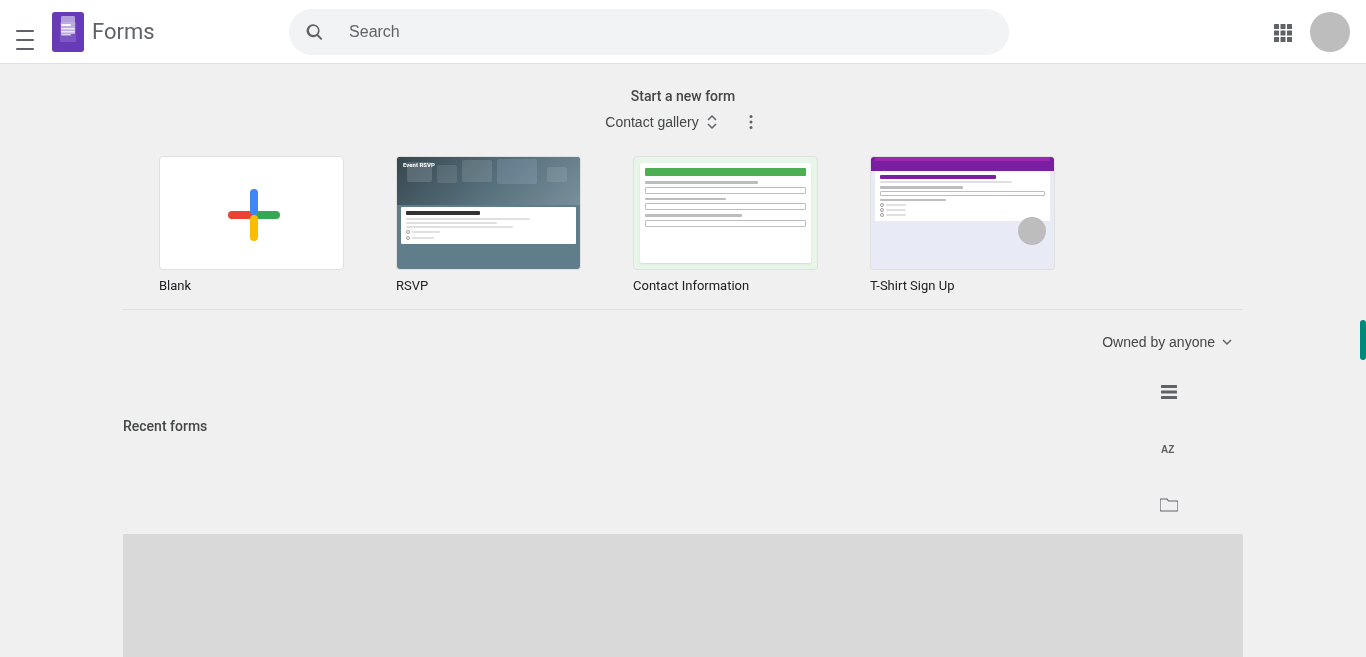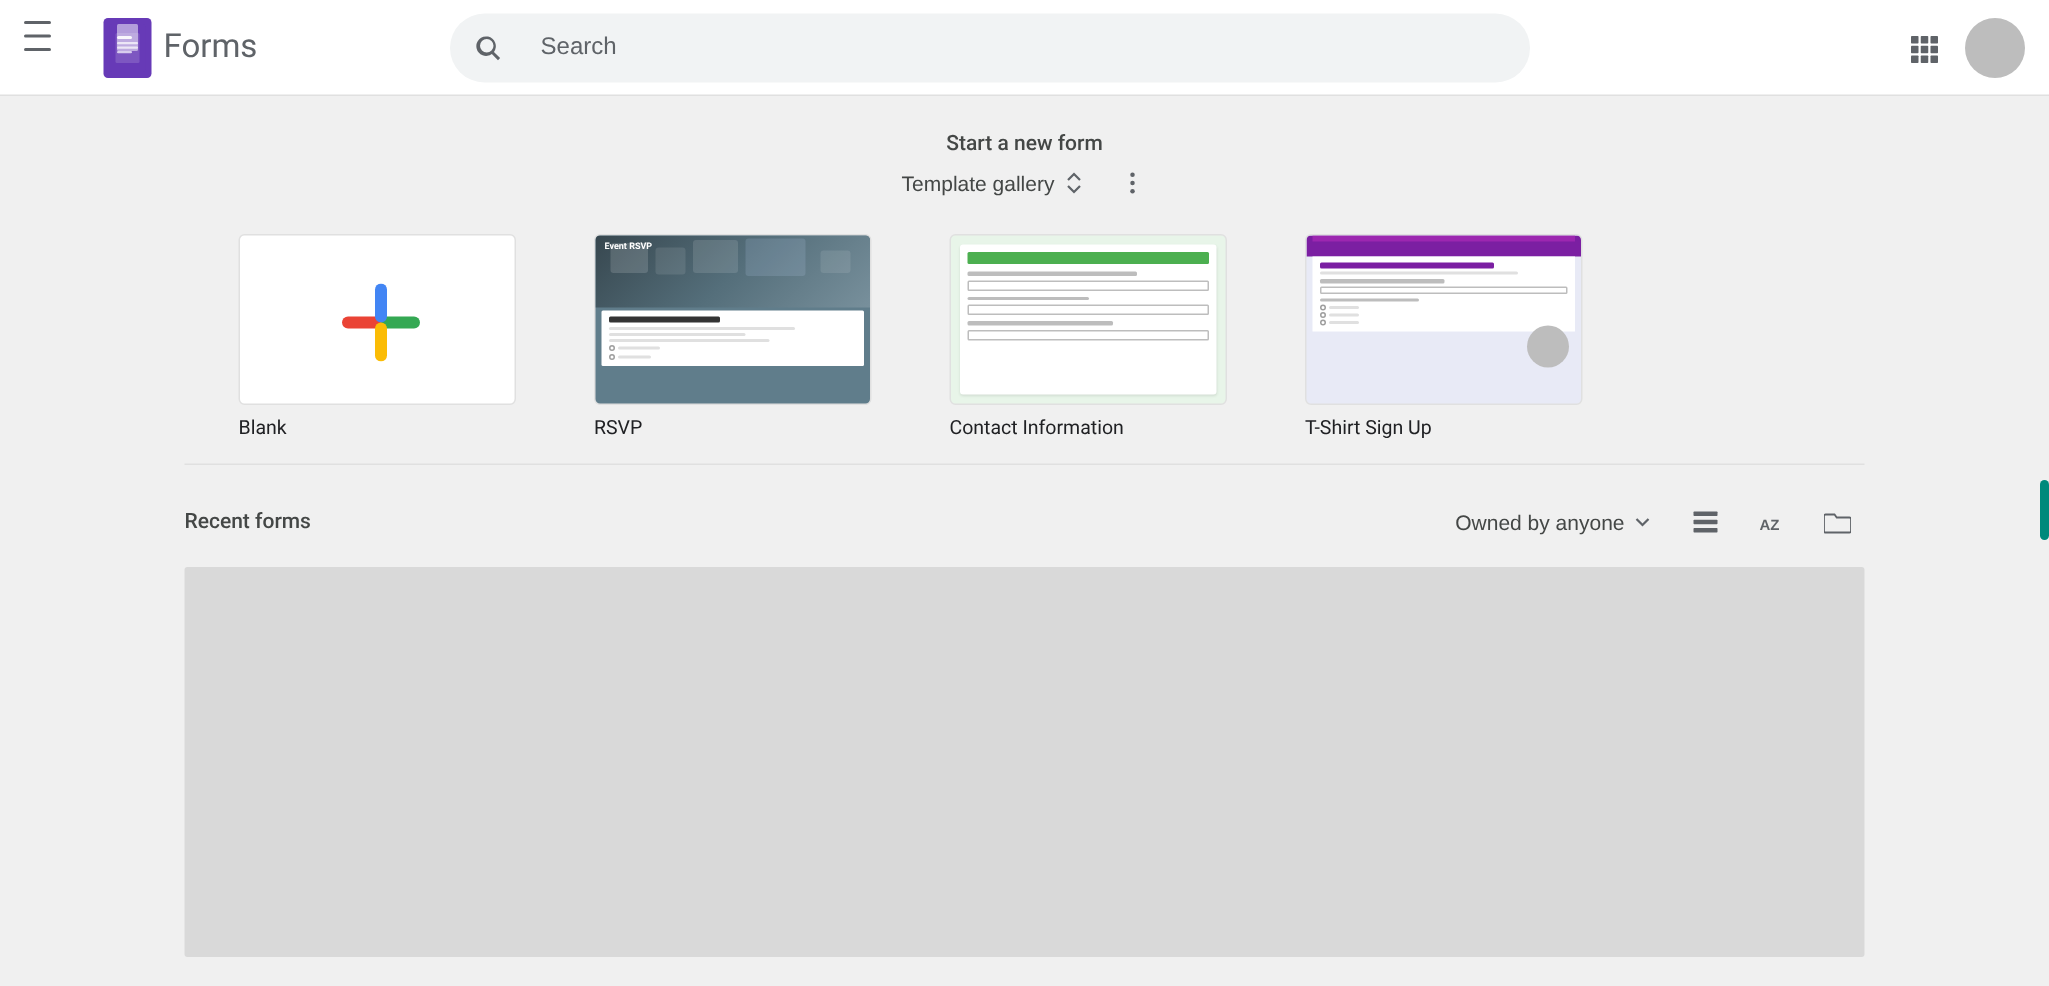--- a/index.html
+++ b/index.html
@@ -17,22 +17,22 @@
       display: flex;
       align-items: center;
       padding: 0 16px;
       gap: 16px;
       border-bottom: 1px solid #e0e0e0;
       position: relative;
       z-index: 10;
     }
     .header-left {
       display: flex;
-      align-items: flex-start;
-      gap: 29px;
+      align-items: flex-end;
+      gap: 12px;
       flex-shrink: 0;
     }
     .menu-icon {
       width: 24px;
       height: 24px;
       display: flex;
       flex-direction: column;
       justify-content: space-between;
       cursor: pointer;
       padding: 2px 0;
@@ -251,21 +251,22 @@
       margin-bottom: 12px;
     }
     .recent-title {
       font-size: 14px;
       font-weight: 500;
       color: #444746;
     }
     .recent-controls {
       display: flex;
       align-items: center;
-      gap: 8px;
+      gap: 20px;
+      flex-direction: column;
     }
     .owned-by-btn {
       display: flex;
       align-items: center;
       gap: 4px;
       cursor: pointer;
       font-size: 14px;
       color: #444746;
       background: none;
       border: none;
@@ -363,21 +364,21 @@
     <div class="avatar"></div>
   </div>
 </header>
 
 <div class="main-content">
 
   <div class="section-header">
     <span class="section-title">Start a new form</span>
     <div class="section-header-right">
       <button class="template-gallery-btn">
-        <span>Template gallery</span>
+        <span>Contact gallery</span>
         <svg width="18" height="18" viewBox="0 0 18 18">
           <path d="M5 7l4-4 4 4" fill="none" stroke="#5f6368" stroke-width="1.5"></path>
           <path d="M5 11l4 4 4-4" fill="none" stroke="#5f6368" stroke-width="1.5"></path>
         </svg>
       </button>
       <button class="more-options-btn">
         <svg width="18" height="18" viewBox="0 0 18 18">
           <circle cx="9" cy="3.5" r="1.5" fill="#5f6368"></circle>
           <circle cx="9" cy="9" r="1.5" fill="#5f6368"></circle>
           <circle cx="9" cy="14.5" r="1.5" fill="#5f6368"></circle>

